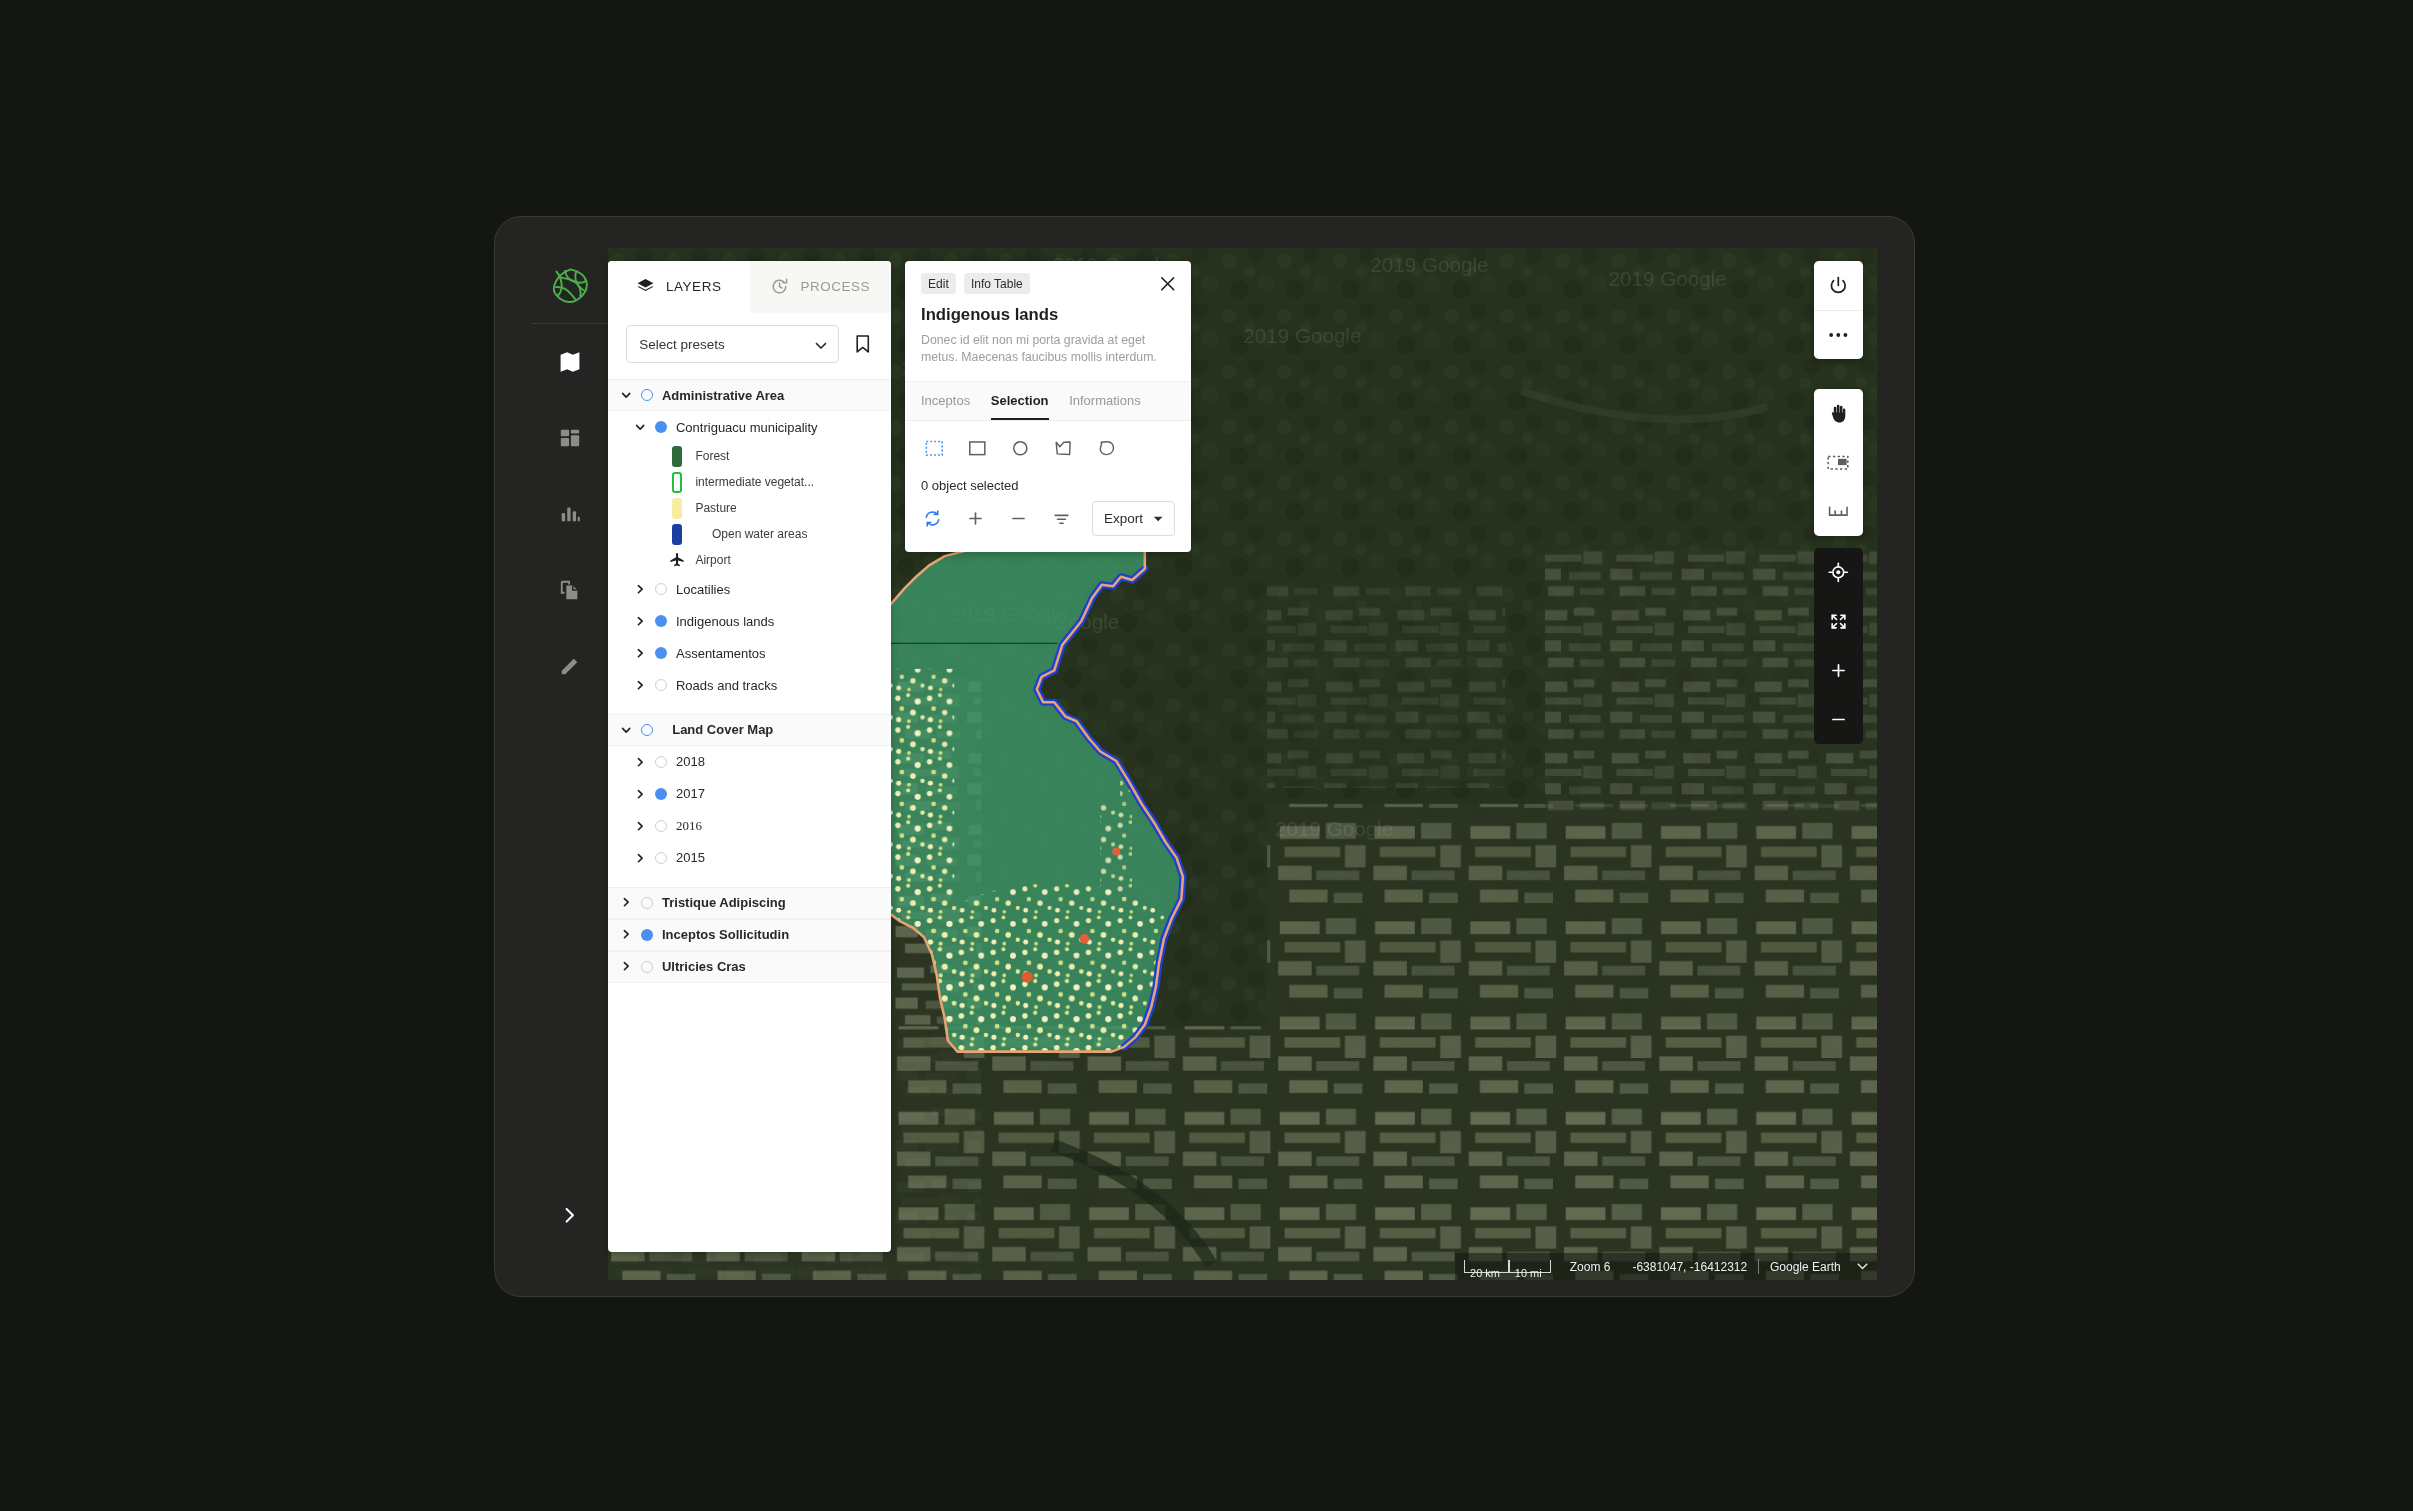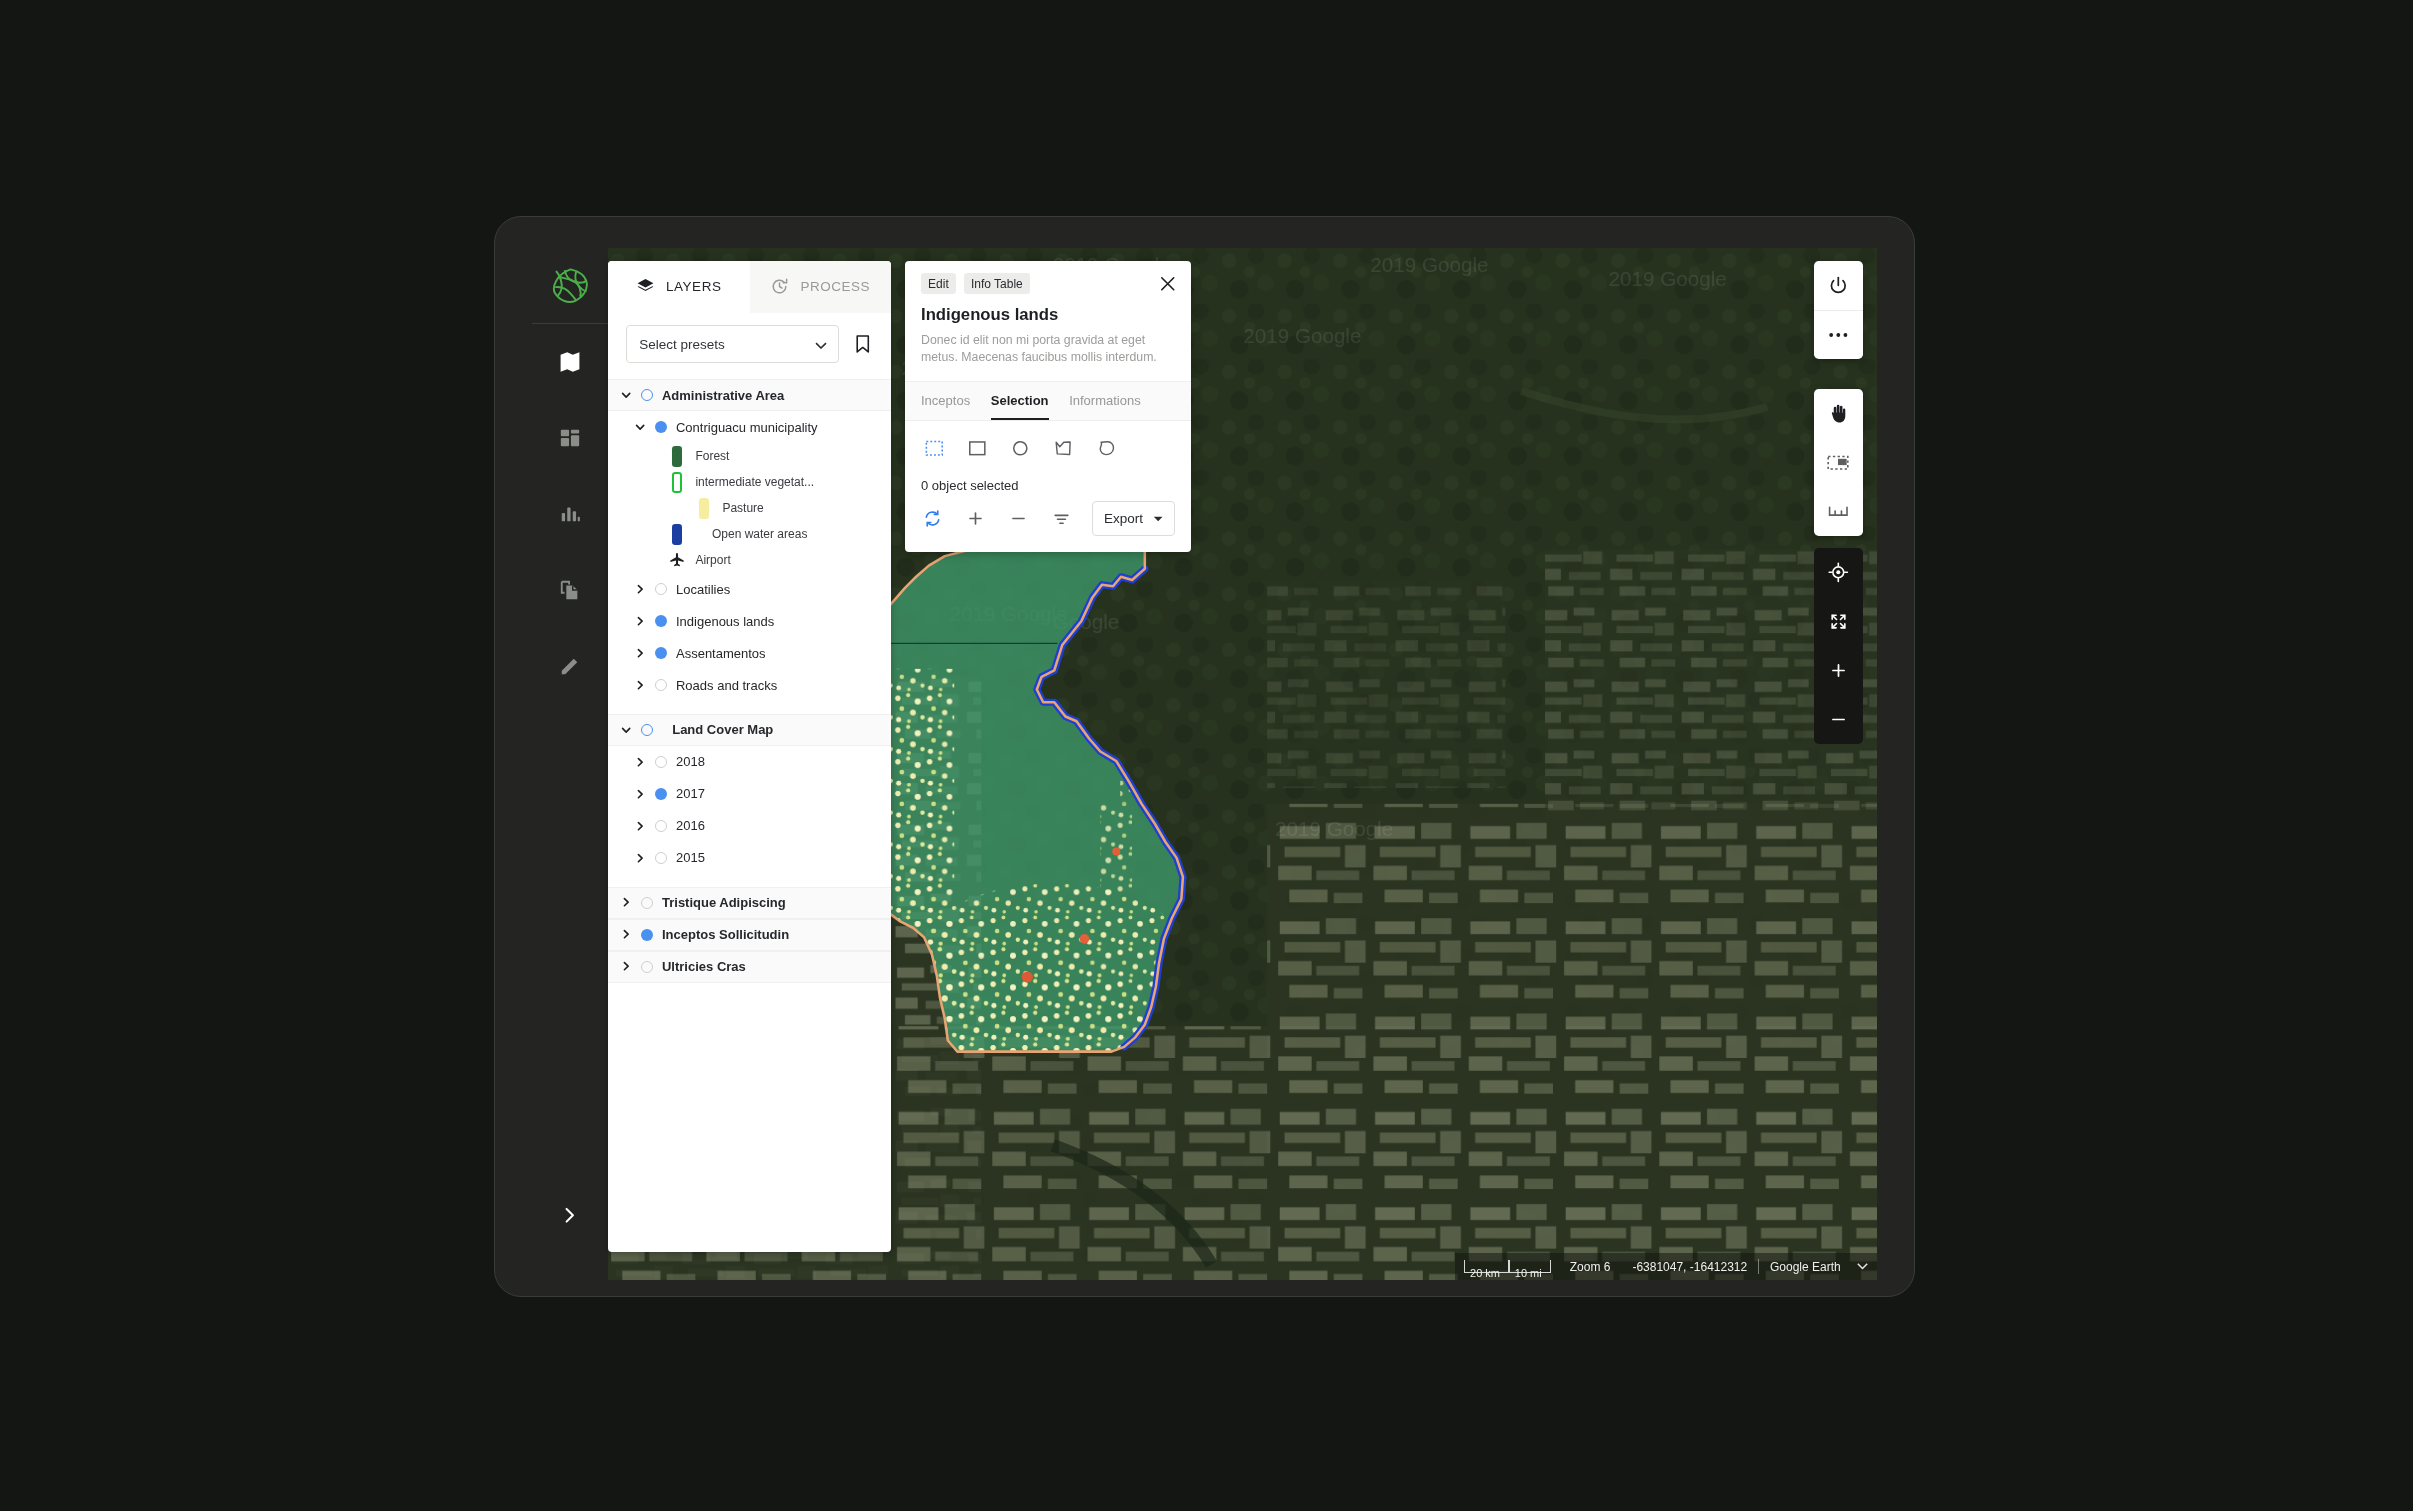--- a/index.html
+++ b/index.html
@@ -542,21 +542,21 @@
           </div>
           <div class="label" style="font-size: 12px; margin-left: 6.4px; color: rgb(58, 60, 64);">Forest</div>
         </div>
         <div class="tree-row" style="min-height: 26px;">
           <div style="width: 57px; flex: 0 0 auto;"></div>
           <div class="swatch">
             <div class="legend-chip" style="border: 2px solid rgb(34, 192, 58); background: rgb(255, 255, 255);"></div>
           </div>
           <div class="label" style="font-size: 12px; margin-left: 6.4px; color: rgb(58, 60, 64);">intermediate vegetat...</div>
         </div>
-        <div class="tree-row" style="min-height: 26px; padding-left: 27px;">
+        <div class="tree-row" style="min-height: 26px;">
           <div style="width: 57px; flex: 0 0 auto;"></div>
           <div class="swatch">
             <div class="legend-chip" style="background: rgb(246, 237, 160);"></div>
           </div>
           <div class="label" style="font-size: 12px; margin-left: 6.4px; color: rgb(58, 60, 64);">Pasture</div>
         </div>
         <div class="tree-row" style="min-height: 26px;">
           <div style="width: 57px; flex: 0 0 auto;"></div>
           <div class="swatch">
             <div class="legend-chip" style="background: rgb(26, 63, 160);"></div>
@@ -660,21 +660,21 @@
         <div class="tree-row">
           <div style="width: 22px; flex: 0 0 auto;"></div>
           <div class="chev">
             <svg width="10.3" height="10.3" viewBox="0 0 13 13" fill="none">
               <path d="M4.3 2 9 6.5 4.3 11" stroke="#1d1f22" stroke-width="2" stroke-linecap="round" stroke-linejoin="round"></path>
             </svg>
           </div>
           <div class="radio">
             <div class="dot off"></div>
           </div>
-          <div class="label" style="margin-left: 4.8px;">2016</div>
+          <div class="label" style="margin-left: 4.8px; font-family: Liberation Serif, serif;">2016</div>
         </div>
         <div class="tree-row">
           <div style="width: 22px; flex: 0 0 auto;"></div>
           <div class="chev">
             <svg width="10.3" height="10.3" viewBox="0 0 13 13" fill="none">
               <path d="M4.3 2 9 6.5 4.3 11" stroke="#1d1f22" stroke-width="2" stroke-linecap="round" stroke-linejoin="round"></path>
             </svg>
           </div>
           <div class="radio">
             <div class="dot off"></div>

